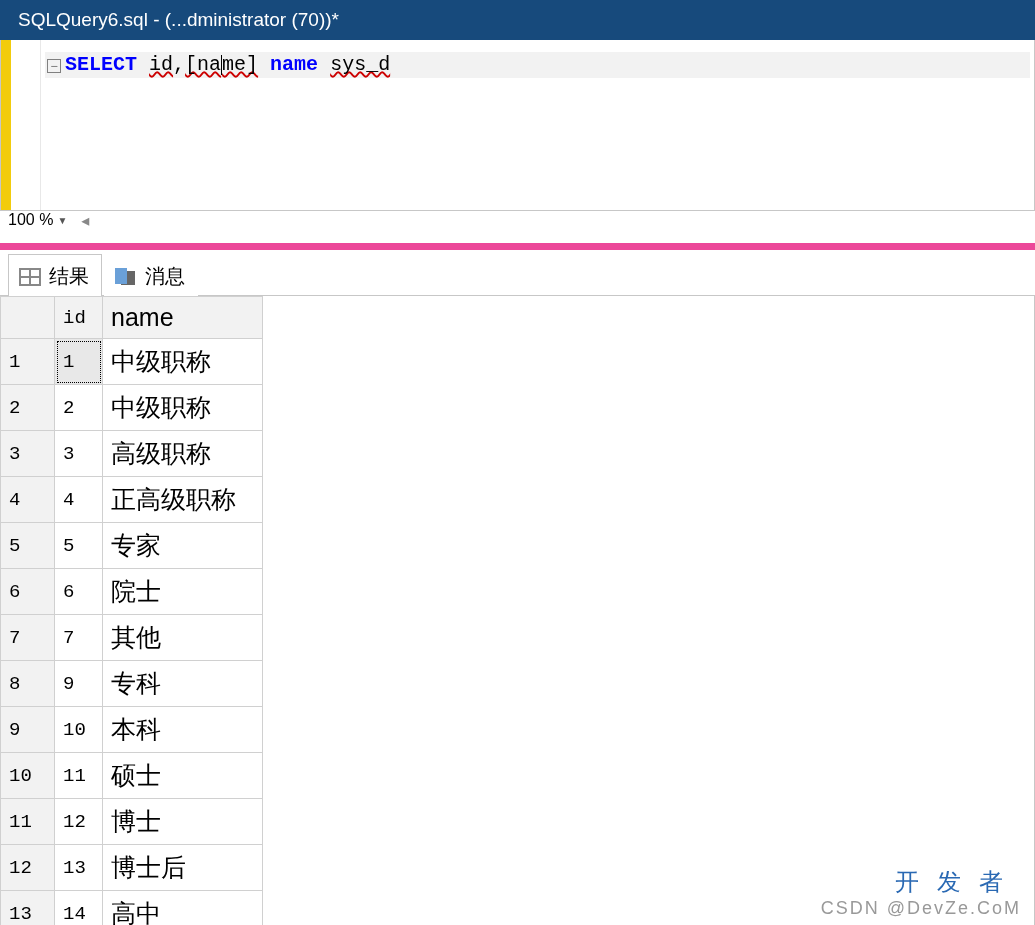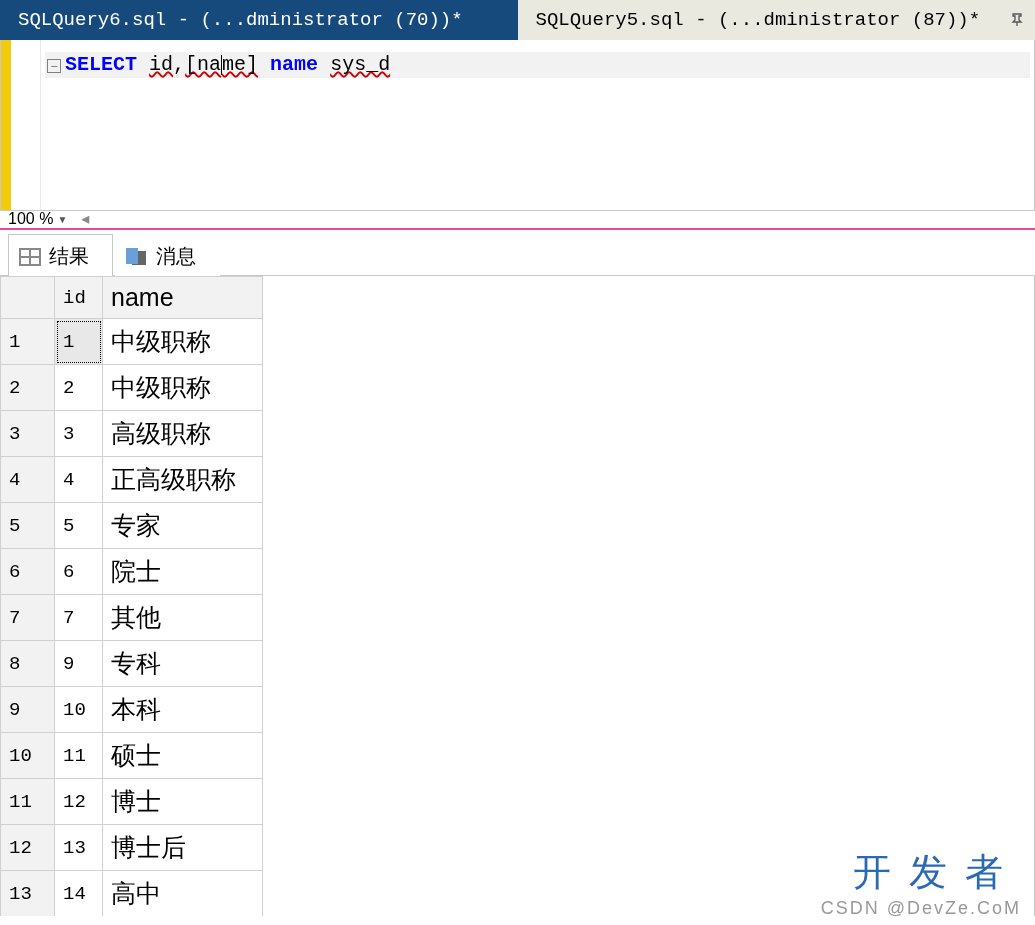--- a/index.html
+++ b/index.html
@@ -12,21 +12,20 @@
     overflow: hidden;
     position: relative;
   }
   
   .tab-bar {
     display: flex;
     height: 40px;
     background: #f0abfc;
     align-items: stretch;
     position: relative;
-    font-family: Liberation Mono, monospace;
   }
   .tab {
     display: flex;
     align-items: center;
     padding: 0 18px;
     flex: 1;
     color: #000;
     font-size: 19px;
     white-space: nowrap;
     overflow: hidden;
@@ -110,25 +109,25 @@
   .err { color: #000; text-decoration: underline wavy #cc0000; text-decoration-skip-ink: none; }
   .cursor-caret {
     display:inline-block;
     width:1px;
     height:20px;
     background:#000;
     vertical-align:middle;
   }
   
   .zoom-bar {
-    height: 20px;
+    height: 40px;
     border-top: 1px solid #c7c7c7;
-    border-bottom: 2px solid #ec4899;
-    display:flex;
-    align-items:flex-end;
+    border-bottom: 7px solid #ec4899;
+    display:flex;
+    align-items:flex-start;
     padding: 0 4px;
     background:#fff;
     font-size:16px;
   }
   .zoom-dropdown {
     display:flex;
     align-items:center;
     gap:4px;
     padding:0 4px;
     cursor:pointer;
@@ -148,21 +147,21 @@
     height: 46px;
     border-bottom: 1px solid #c7c7c7;
     align-items: flex-end;
     padding-left: 8px;
     gap: 2px;
   }
   .result-tab {
     display:flex;
     align-items:center;
     gap:8px;
-    padding: 8px 23px 6px 10px;
+    padding: 8px 12px 6px 10px;
     font-size: 20px;
     cursor:pointer;
     border:1px solid transparent;
     border-bottom:none;
     position:relative;
     top:1px;
     background:#fff;
   }
   .result-tab.active {
     border-color:#c7c7c7;
@@ -222,44 +221,36 @@
   
   .watermark {
     position:absolute;
     right: 14px;
     bottom: 6px;
     text-align:right;
     pointer-events:none;
   }
   .watermark .big {
     color:#2a69b3;
-    font-size:38px;
+    font-size:24px;
     letter-spacing: 18px;
     font-family:"Microsoft YaHei","SimHei",sans-serif;
   }
   .watermark .small {
     color:#999;
     font-size:18px;
     letter-spacing:2px;
   }
 </style>
 </head>
 <body>
 
 <div class="tab-bar">
   <div class="tab active">
     <span>SQLQuery6.sql - (...dministrator (70))*</span>
-  </div>
-  <div class="tab inactive">
-    <span>SQLQuery5.sql - (...dministrator (87))*</span>
-    <span class="pin">
-      <svg width="14" height="14" viewBox="0 0 14 14">
-          <path d="M3 1 L11 1 L11 3 L9 3 L9 7 L11 9 L3 9 L5 7 L5 3 L3 3 Z M7 9 L7 13" stroke="#555" stroke-width="1.3" fill="none"></path>
-        </svg>
-    </span>
   </div>
 </div>
 
 <div class="editor-wrap">
   <div class="editor-gutter">
     <div class="gutter-strip"></div>
     <div class="gutter-line"></div>
   </div>
   <div class="editor">
     <div class="editor-line">

